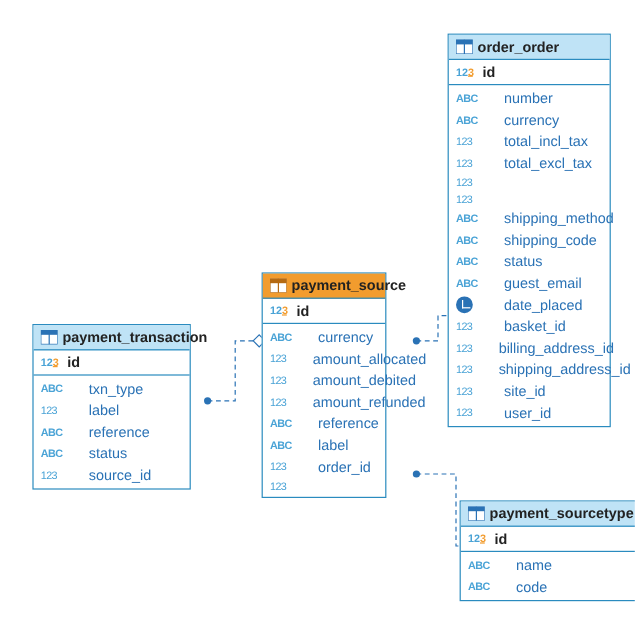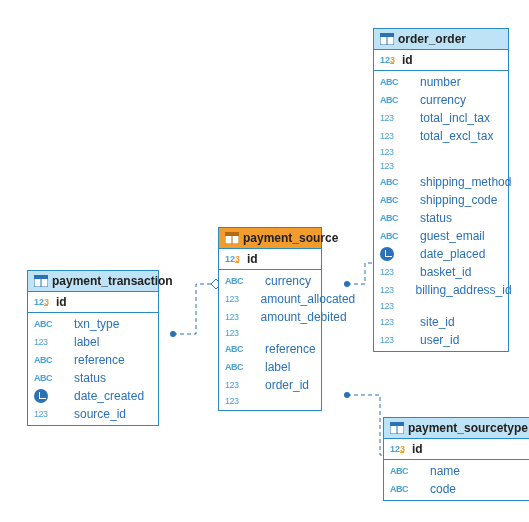--- a/index.html
+++ b/index.html
@@ -126,26 +126,20 @@
       </div>
       <div class="col">
         <span class="typ typ-abc">ABC</span>
         <span>reference</span>
       </div>
       <div class="col">
         <span class="typ typ-abc">ABC</span>
         <span>status</span>
       </div>
       <div class="col">
-        <span class="typ">
-          <span class="typ-date"></span>
-        </span>
-        <span>date_created</span>
-      </div>
-      <div class="col">
         <span class="typ typ-num">123</span>
         <span>source_id</span>
       </div>
     </div>
 </div>
 
 <div id="t-payment_source" class="table hl" style="left:218px; top:227px; width:104px;">
   <div class="thead">
     <span class="ticon">
       <svg width="14" height="12">
@@ -174,20 +168,21 @@
       <div class="col">
         <span class="typ typ-num">123</span>
         <span>amount_allocated</span>
       </div>
       <div class="col">
         <span class="typ typ-num">123</span>
         <span>amount_debited</span>
       </div>
       <div class="col">
         <span class="typ typ-num">123</span>
+        <span>amount_refunded</span>
       </div>
       <div class="col">
         <span class="typ typ-abc">ABC</span>
         <span>reference</span>
       </div>
       <div class="col">
         <span class="typ typ-abc">ABC</span>
         <span>label</span>
       </div>
       <div class="col">
@@ -269,20 +264,21 @@
       <div class="col">
         <span class="typ typ-num">123</span>
         <span>basket_id</span>
       </div>
       <div class="col">
         <span class="typ typ-num">123</span>
         <span>billing_address_id</span>
       </div>
       <div class="col">
         <span class="typ typ-num">123</span>
+        <span>shipping_address_id</span>
       </div>
       <div class="col">
         <span class="typ typ-num">123</span>
         <span>site_id</span>
       </div>
       <div class="col">
         <span class="typ typ-num">123</span>
         <span>user_id</span>
       </div>
     </div>

